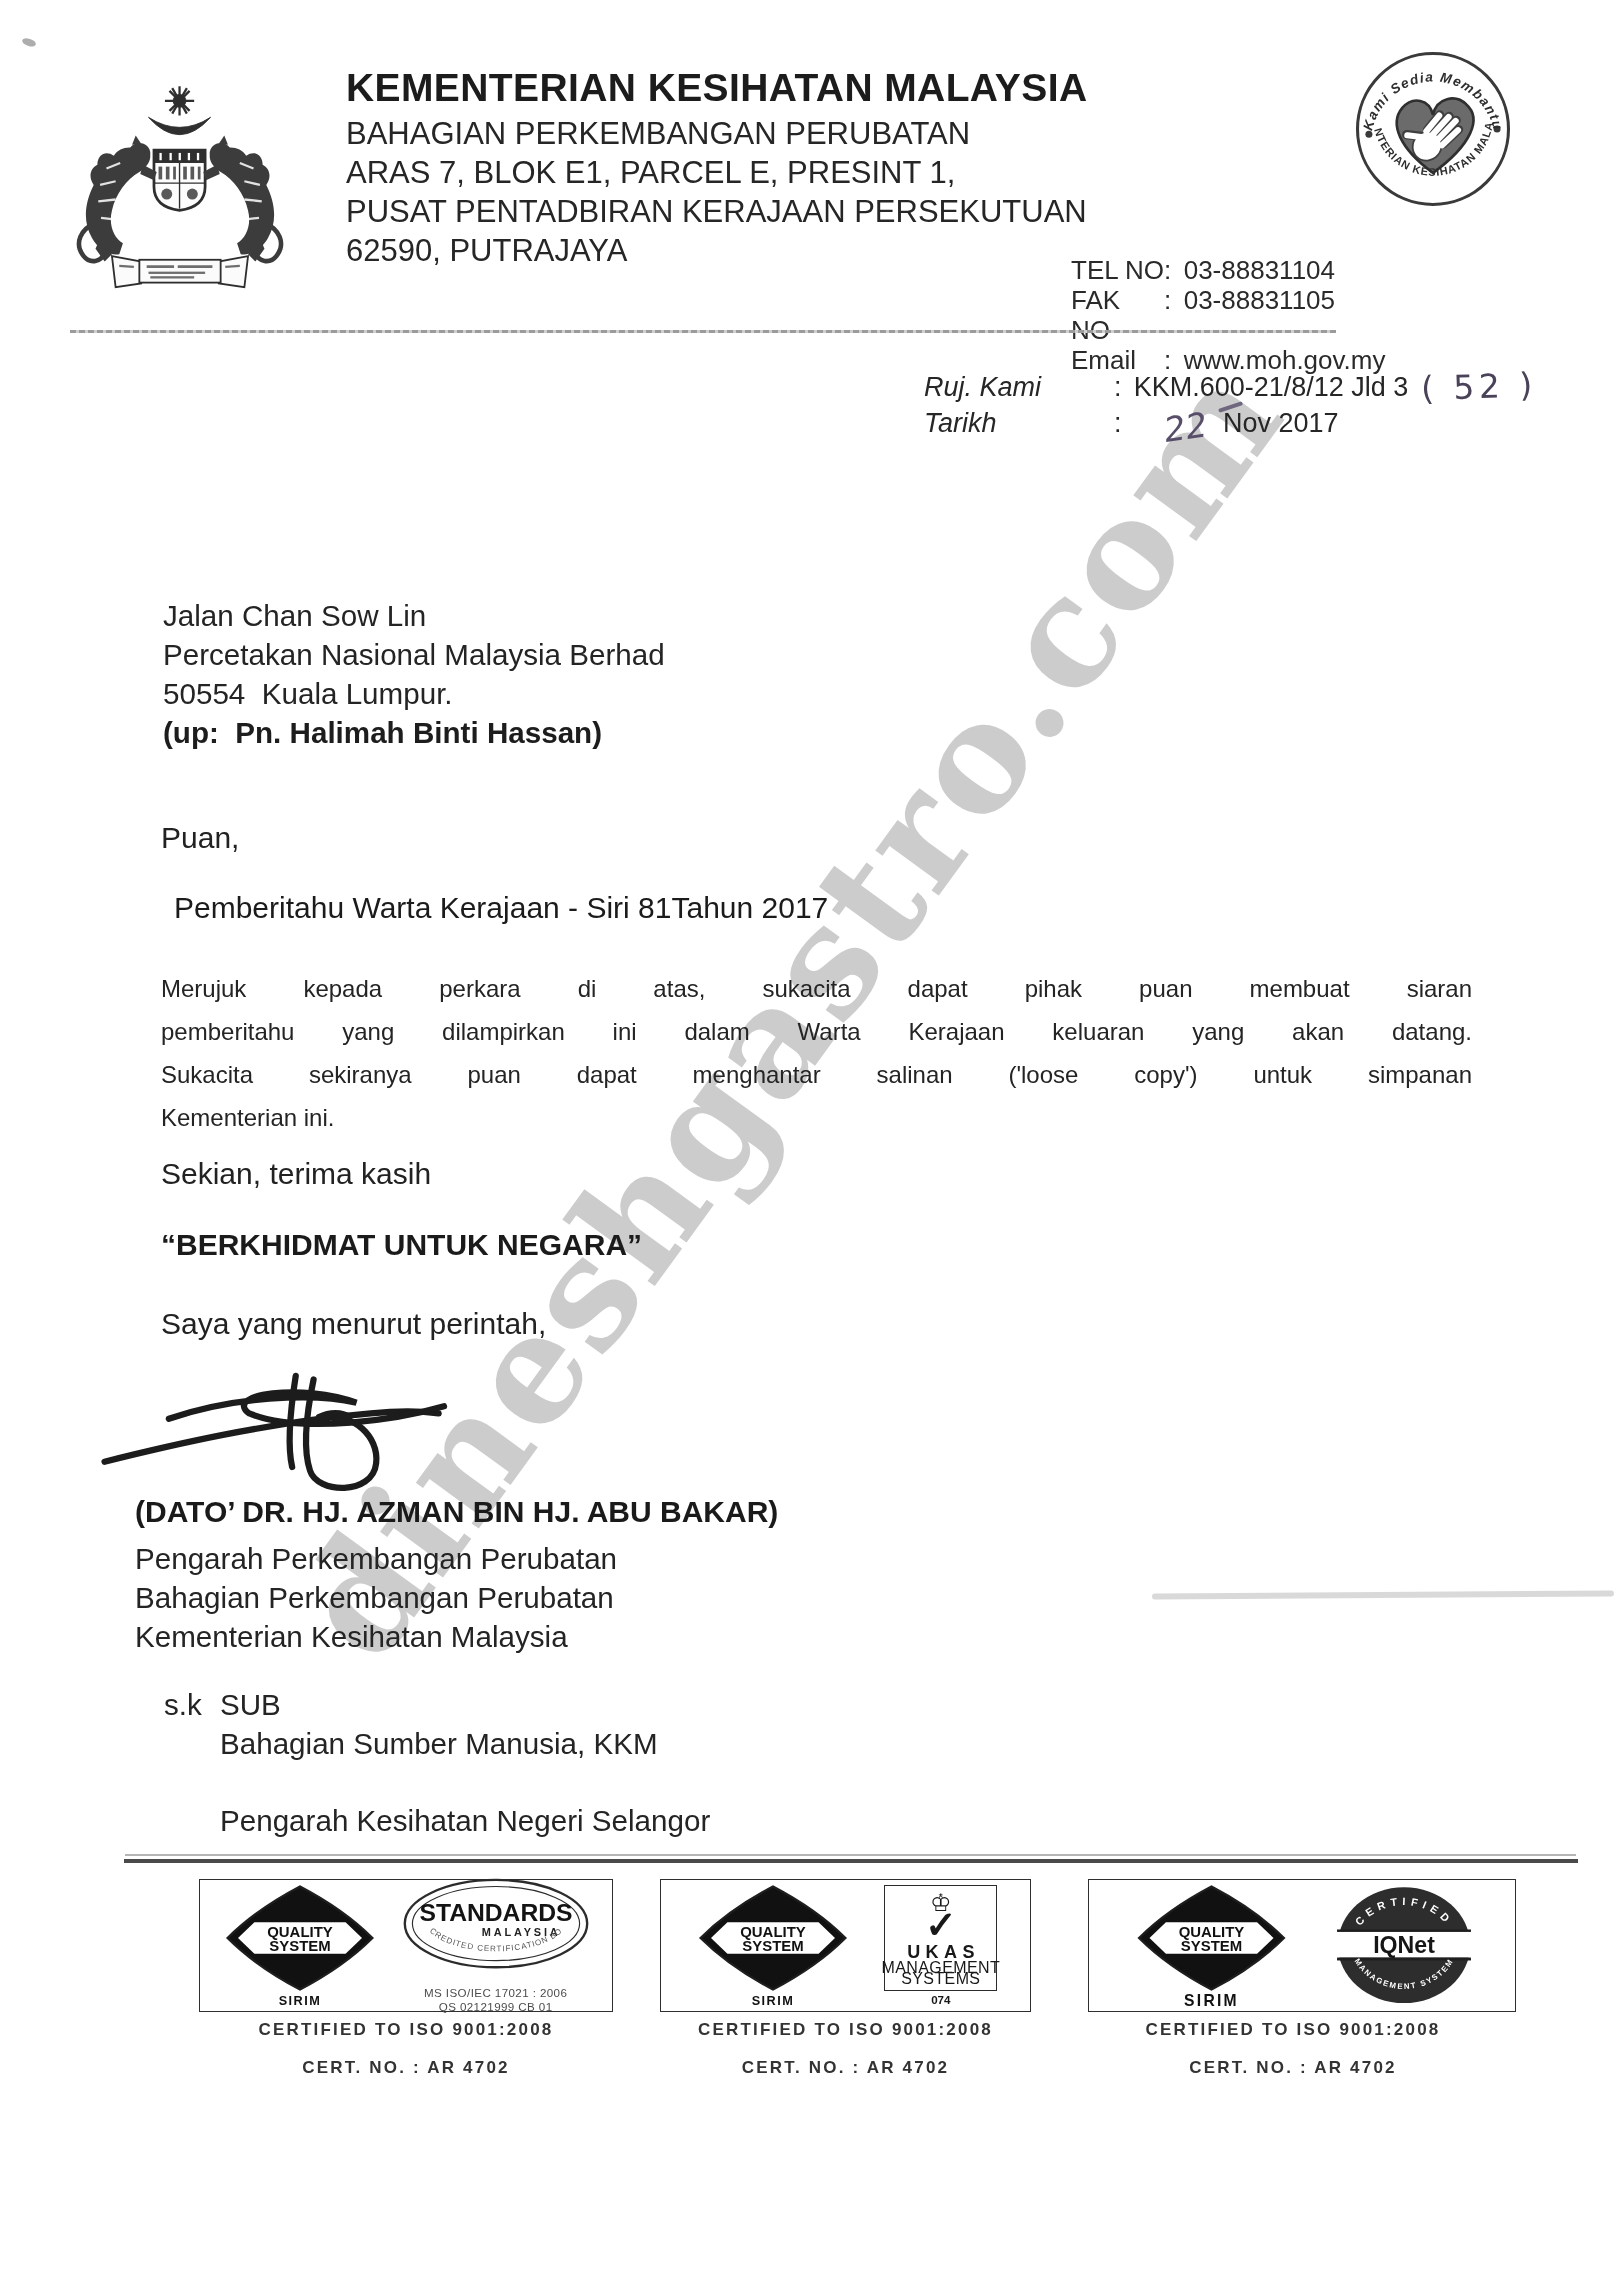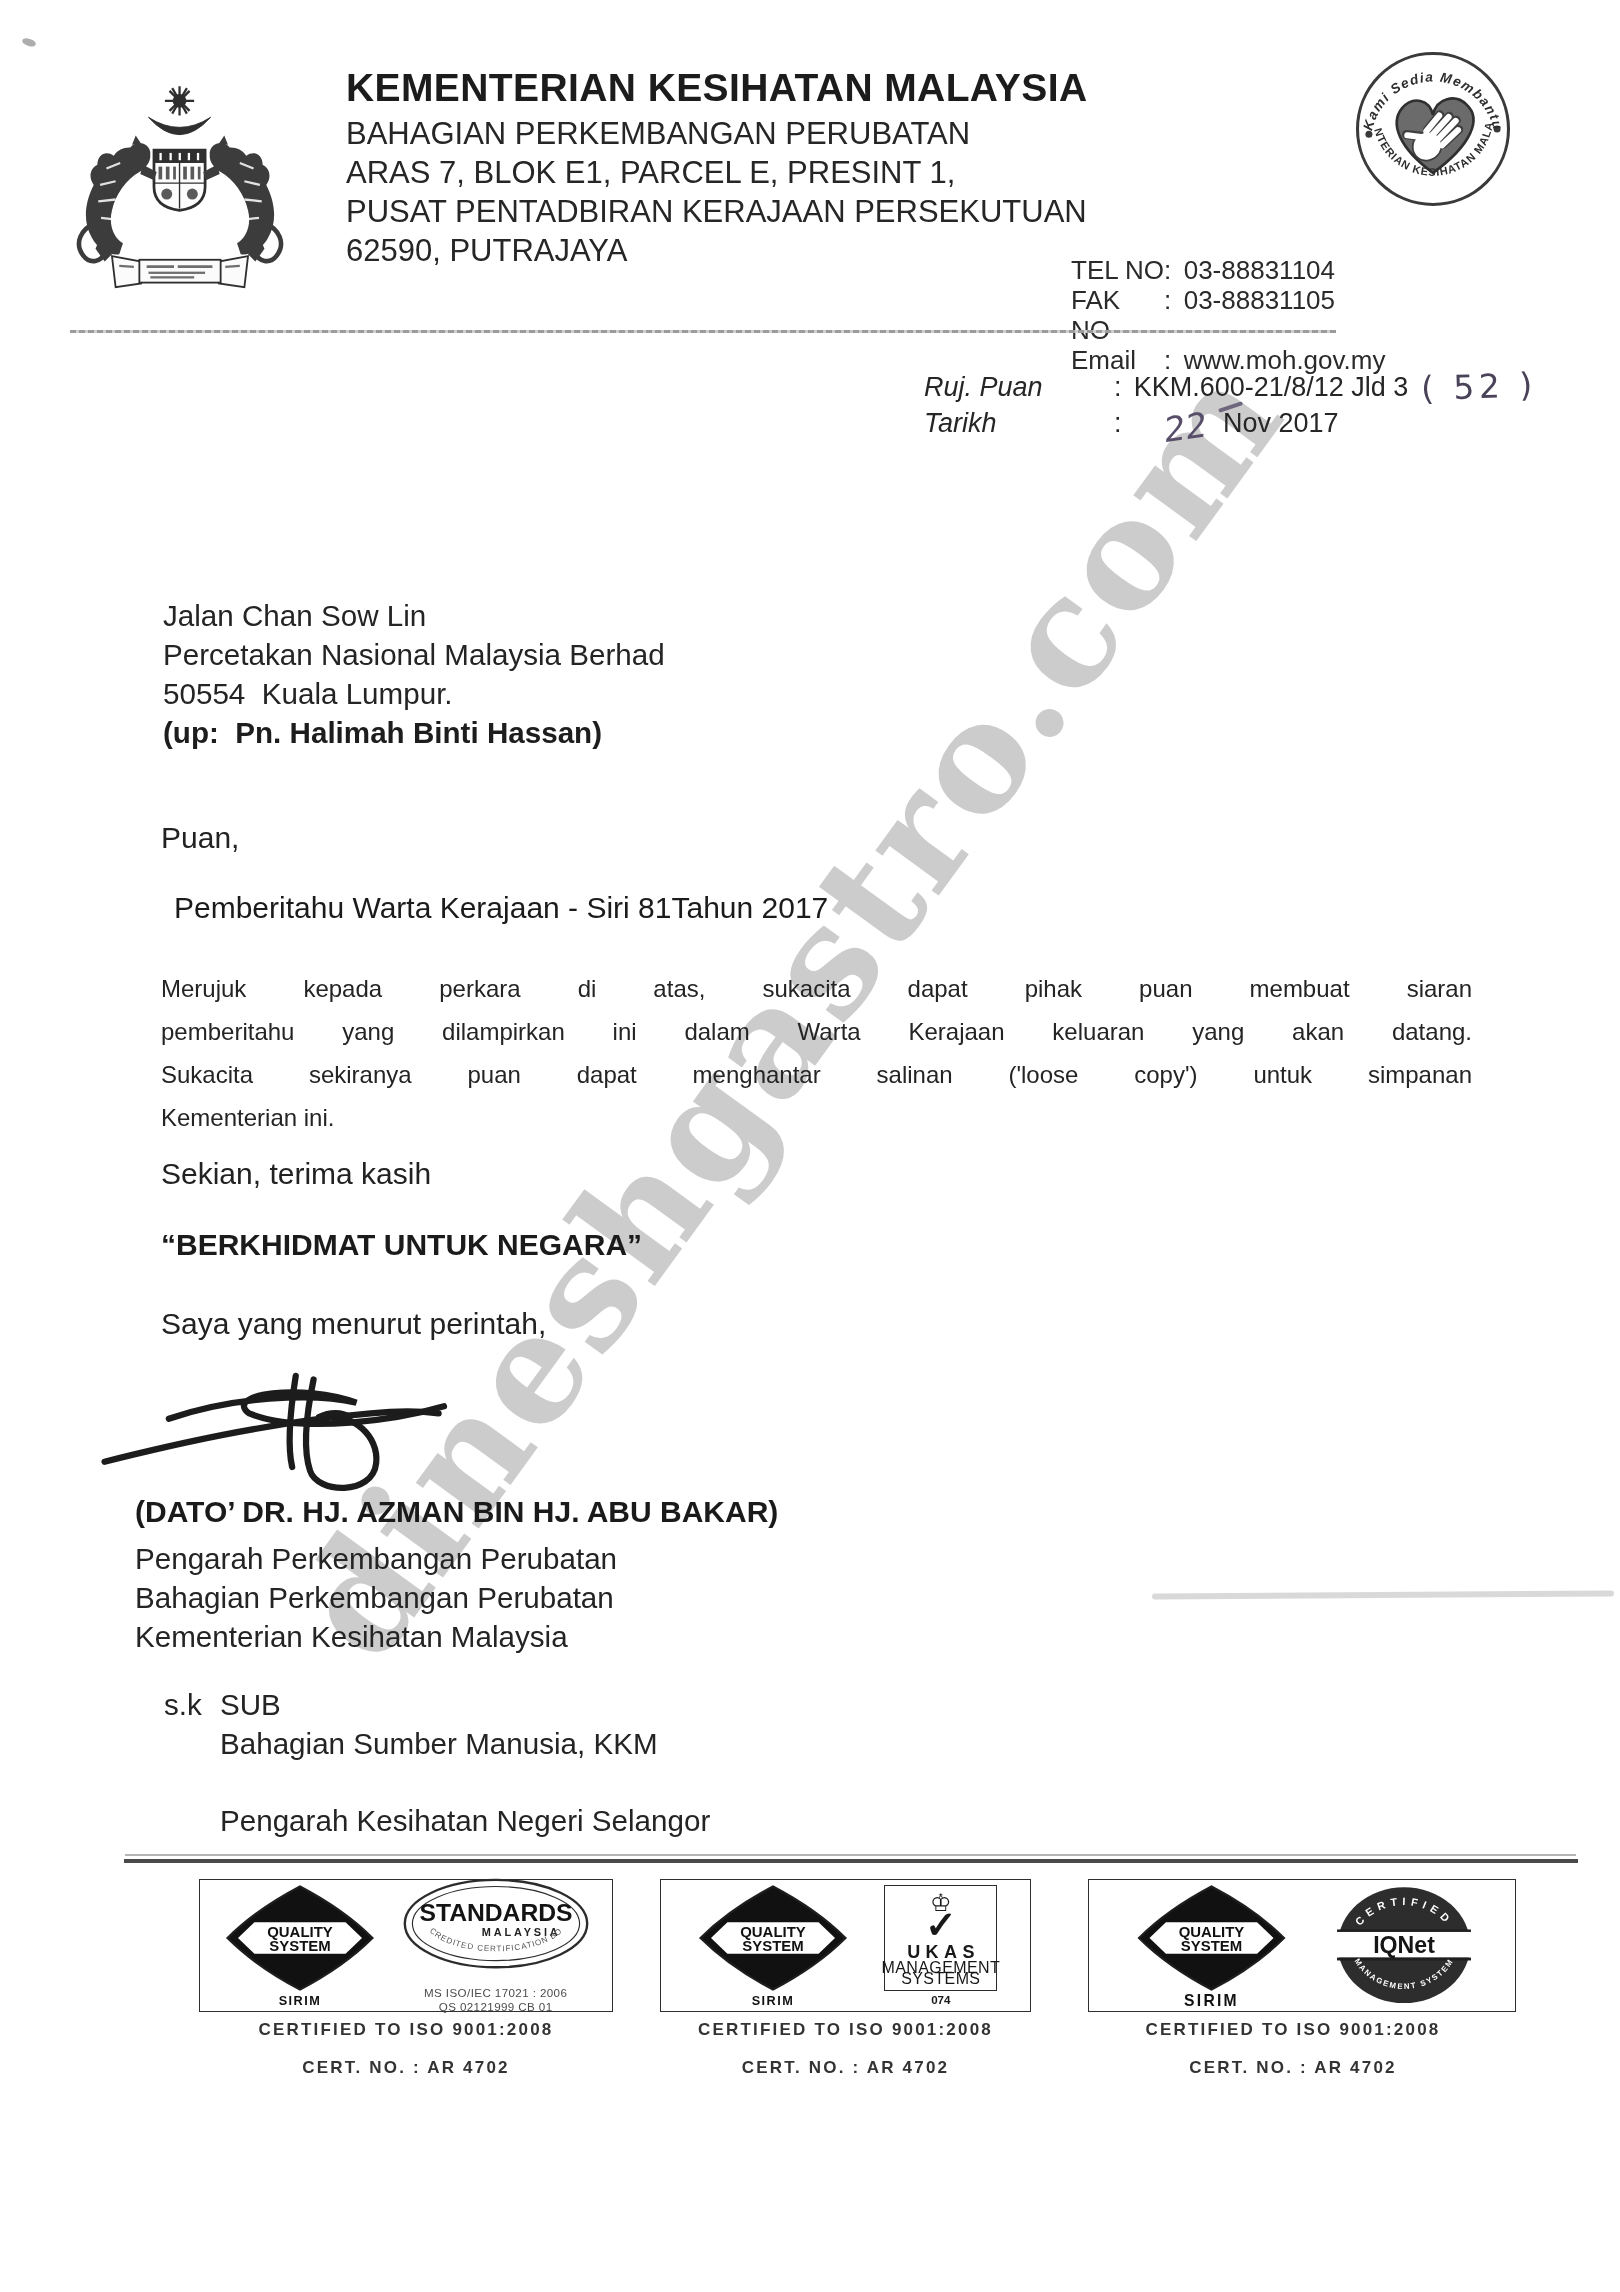--- a/index.html
+++ b/index.html
@@ -234,21 +234,21 @@
     <span class="lbl">Email</span>
     <span class="col">:</span>
     <span>www.moh.gov.my</span>
   </div>
 </div>
 
 <div class="abs header-rule"></div>
 
 <div class="abs ref">
   <div class="row">
-    <span class="lbl">Ruj. Puan</span>
+    <span class="lbl">Ruj. Kami</span>
     <span class="col">:</span>
     <span>KKM.600-21/8/12 Jld 3</span>
     <span class="hand hand-52">( 52 )</span>
   </div>
   <div class="row">
     <span class="lbl">Tarikh</span>
     <span class="col">:</span>
     <span class="hand hand-22">22</span>
     <span>Nov 2017</span>
   </div>

